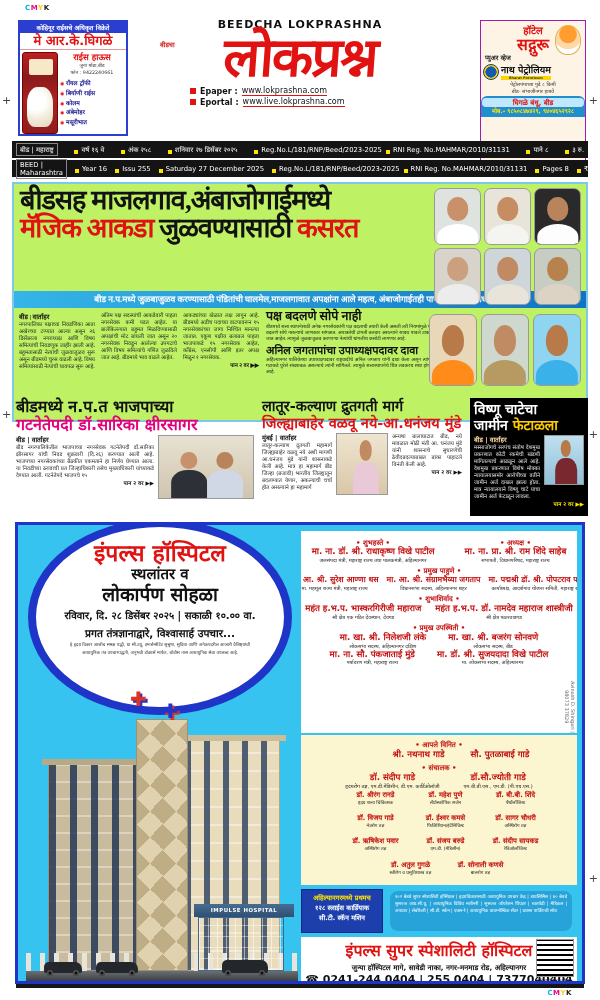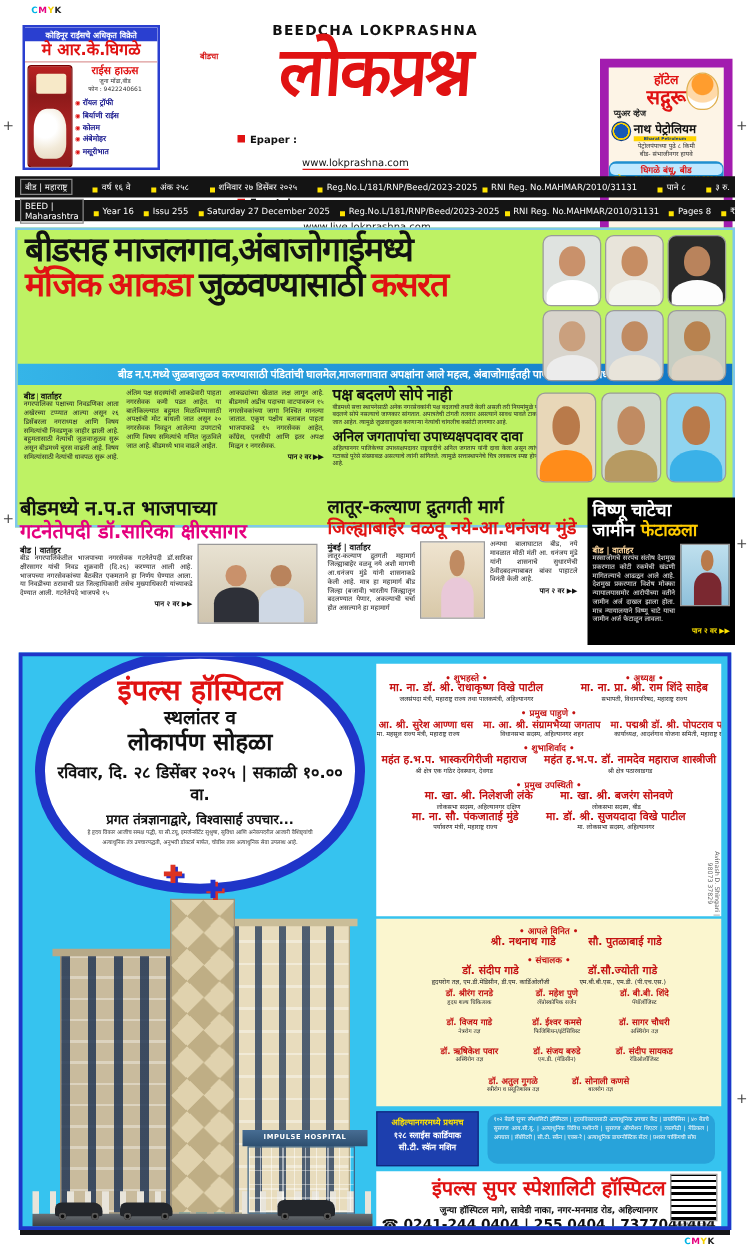--- a/index.html
+++ b/index.html
@@ -30,23 +30,23 @@
   .mast-left li { color:#14148c; font-weight:bold; font-size:6px; line-height:1.55; }
   .mast-left li::before { content:"◉ "; color:#e01212; font-size:5px; }
 
   .mast-center { left:134px; top:18px; width:332px; height:118px; text-align:center; }
   .brand-small { position:absolute; left:26px; top:22px; color:#d71d1d; font-size:6.5px; font-weight:bold; }
   .brand-en { font-size:11px; font-weight:bold; letter-spacing:1px; color:#111; }
   .logo-mr { color:#e01212; font-size:54px; font-weight:bold; line-height:1.0; transform:skewX(-4deg); letter-spacing:-2px; white-space:nowrap; }
   .eline { display:flex; align-items:center; gap:4px; width:220px; margin:1px auto 0; font-size:8px; color:#111; }
   .eline .sq { width:6px; height:6px; background:#e01212; flex:0 0 auto; }
   .eline b { font-weight:bold; }
-  .eline .url { border-bottom:1px solid #e01212;margin-top:40px; }
-
-  .mast-right { left:480px; top:20px; width:106px; height:144px; border:7px solid #a21caf; background:#fdf4e6; overflow:hidden; text-align:center;margin-top:27px; }
+  .eline .url { border-bottom:1px solid #e01212; }
+
+  .mast-right { left:480px; top:20px; width:106px; height:144px; border:1px solid #a21caf; background:#fdf4e6; overflow:hidden; text-align:center; }
   .mast-right .h1 { color:#e01212; font-weight:bold; font-size:10px; margin-top:2px; }
   .mast-right .h2 { color:#e01212; font-weight:bold; font-size:16px; line-height:1; }
   .saint { position:absolute; right:4px; top:4px; width:26px; height:30px; border-radius:50% 50% 45% 45%; background:radial-gradient(circle at 50% 30%,#ff9d2e 0 36%,#ffd9a8 40% 62%,#fff 66%); border:1px solid #e0b050; }
   .mast-right .veg { font-size:6.5px; font-weight:bold; color:#222; text-align:left; padding-left:4px; }
   .brandrow { display:flex; align-items:center; gap:2px; padding:1px 2px; }
   .bplogo { width:16px; height:16px; border-radius:50%; background:radial-gradient(circle,#1658b4 0 55%,#ffd400 58% 75%,#1658b4 78%); border:1px solid #0d3d85; flex:0 0 auto; }
   .bpname { font-size:3.4px; background:#ffd400; color:#0d3d85; font-weight:bold; padding:0 1px; }
   .natha { font-size:9.5px; font-weight:bold; color:#111; }
   .mast-right .addr { font-size:5px; color:#333; line-height:1.3; }
   .ghigale { margin-top:2px; background:#1f8fd0; border-radius:6px 6px 0 0; padding:2px 1px; }
@@ -102,21 +102,21 @@
   .artC .dateline { color:#ffd9a0; }
   .artC .bodytxt { color:#eee; }
   .artC .cont { color:#ffe400; }
 
   
   .ad { left:15px; top:522px; width:570px; height:462px; border:3px solid #1f35c8; background:#36c3ef; overflow:hidden; box-shadow:0 5px 0 -1px #15161a; }
   .adcircle { position:absolute; left:10px; top:-6px; width:264px; height:196px; background:#fff; border:8px solid #1f35c8; border-radius:50%; z-index:2; text-align:center; padding-top:14px; }
   .adcircle .t1 { color:#e01212; font-weight:bold; font-size:23px; line-height:1.05; }
   .adcircle .t2 { color:#111; font-weight:bold; font-size:15px; line-height:1.25; }
   .adcircle .t3 { color:#111; font-weight:bold; font-size:19px; line-height:1.1; }
-  .adcircle .dt { color:#111; font-weight:bold; font-size:13px; margin-top:3px; }
+  .adcircle .dt { color:#111; font-weight:bold; font-size:10px; margin-top:3px; }
   .adcircle .tag { color:#111; font-weight:bold; font-size:10.5px; margin-top:4px; }
   .adcircle .note { color:#333; font-size:4.4px; line-height:1.35; width:190px; margin:2px auto 0; }
 
   
   .bld { position:absolute; left:8px; top:168px; width:272px; height:288px; }
   .bld .ground { position:absolute; left:0; bottom:0; width:100%; height:10px; background:linear-gradient(#6a6f74,#3c4044); }
   .bld .face-l { position:absolute; left:22px; bottom:10px; width:92px; height:208px; background:#c9bb9d; background-image:repeating-linear-gradient(90deg,rgba(35,55,85,.85) 0 7px,transparent 7px 21px),repeating-linear-gradient(0deg,rgba(255,255,255,.35) 0 2px,transparent 2px 17px); border:1px solid #9e9077; }
   .bld .face-r { position:absolute; left:158px; bottom:10px; width:96px; height:232px; background:#e8dcbd; background-image:repeating-linear-gradient(90deg,rgba(40,62,92,.8) 0 6px,transparent 6px 19px),repeating-linear-gradient(0deg,rgba(255,255,255,.4) 0 2px,transparent 2px 18px); border:1px solid #b3a684; }
   .bld .tower { position:absolute; left:110px; bottom:10px; width:52px; height:252px; background:repeating-conic-gradient(from 45deg,#bfae85 0 25%,#e0d2ae 0 50%) 0 0/26px 26px; border:1px solid #9e9077; z-index:2; }
   .bld .parapet { position:absolute; left:16px; bottom:216px; width:104px; height:6px; background:#b7a988; }

